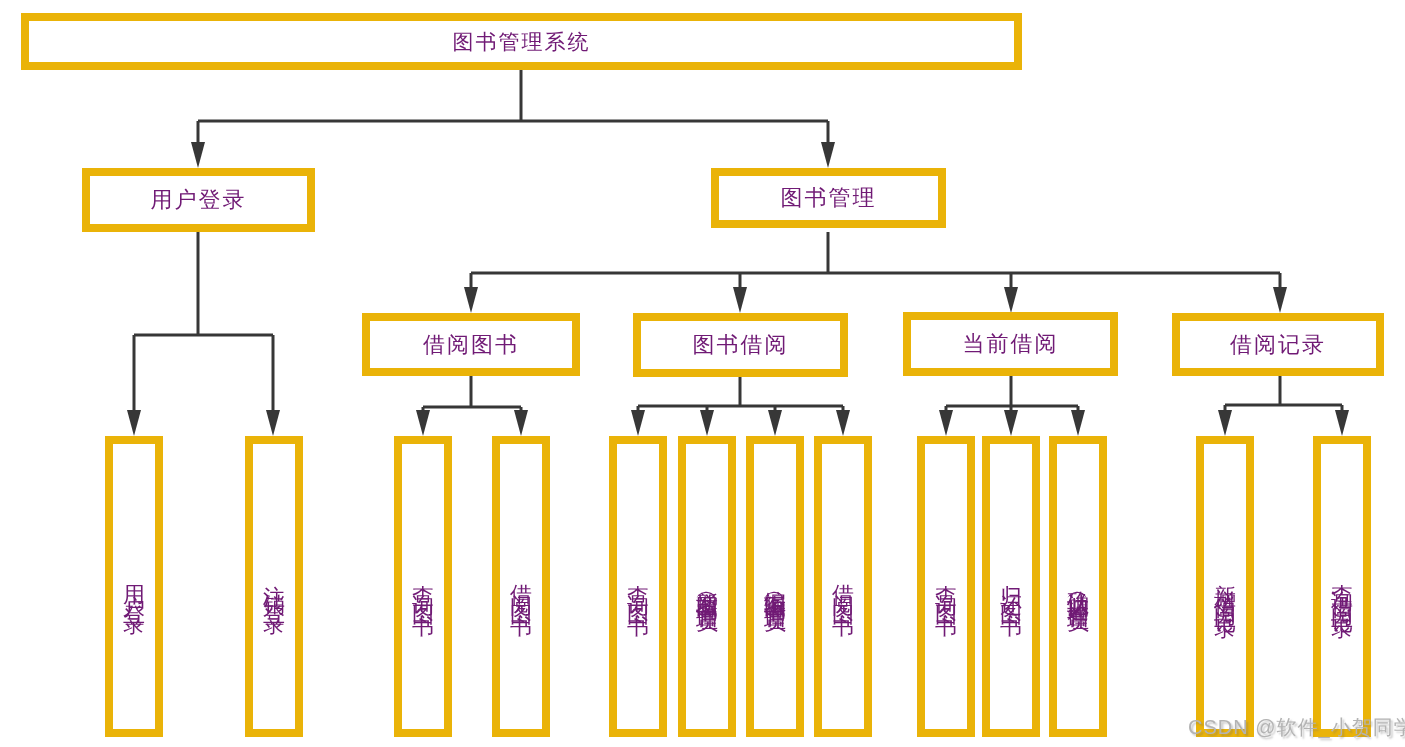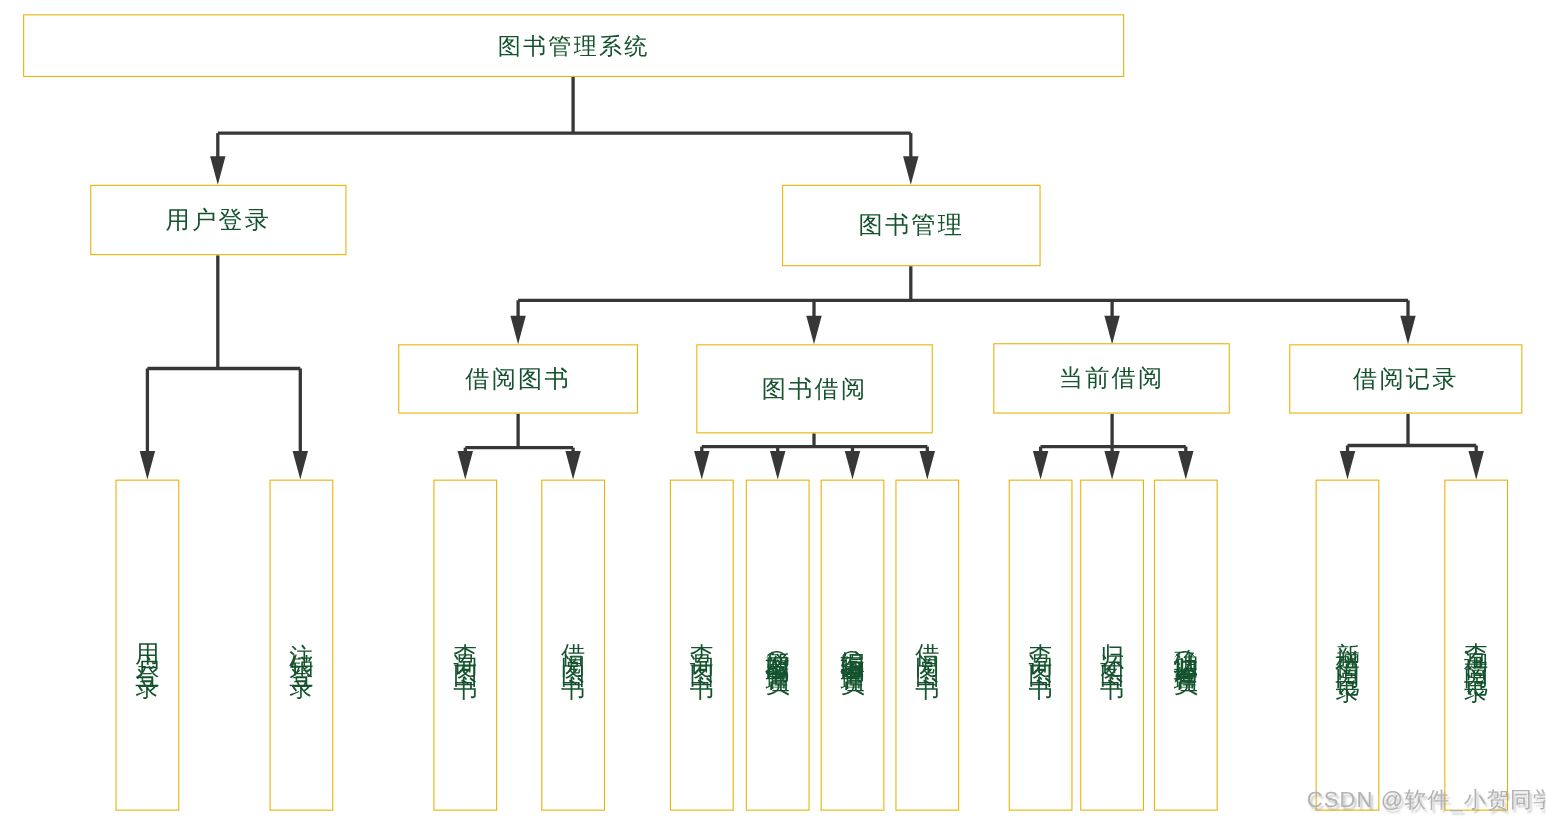--- a/index.html
+++ b/index.html
@@ -7,23 +7,23 @@
     position:relative;
     width:1405px;height:747px;
     background:#ffffff;
     font-family:"Liberation Sans", sans-serif;
     overflow:hidden;
   }
   #connectors{position:absolute;left:0;top:0;width:1405px;height:747px;pointer-events:none;}
   .node{
     position:absolute;
     box-sizing:border-box;
-    border:1px solid #eab308;
+    border:8px solid #eab308;
     background:#ffffff;
-    color:#14532d;
+    color:#701a75;
     display:flex;
     align-items:center;
     justify-content:center;
     text-align:center;
     z-index:2;
   }
   .h{font-size:22px;letter-spacing:2px;}
   .root-label{font-size:21px;letter-spacing:2px;}
   .v{
     writing-mode:vertical-rl;
@@ -115,28 +115,28 @@
     </g>
   </svg>
 
   <div class="node root-label" style="left:21px;top:13px;width:1001px;height:57px;">
     <span>图书管理系统</span>
   </div>
 
   <div class="node h" style="left:82px;top:168px;width:233px;height:64px;">
     <span>用户登录</span>
   </div>
-  <div class="node h" style="left:711px;top:168px;width:235px;height:74px;">
+  <div class="node h" style="left:711px;top:168px;width:235px;height:60px;">
     <span>图书管理</span>
   </div>
 
   <div class="node h" style="left:362px;top:313px;width:218px;height:63px;">
     <span>借阅图书</span>
   </div>
-  <div class="node h" style="left:633px;top:313px;width:215px;height:81px;">
+  <div class="node h" style="left:633px;top:313px;width:215px;height:64px;">
     <span>图书借阅</span>
   </div>
   <div class="node h" style="left:903px;top:312px;width:215px;height:64px;">
     <span>当前借阅</span>
   </div>
   <div class="node h" style="left:1172px;top:313px;width:212px;height:63px;">
     <span>借阅记录</span>
   </div>
 
   <div class="node v v4" style="left:105px;top:436px;width:58px;height:301px;">

